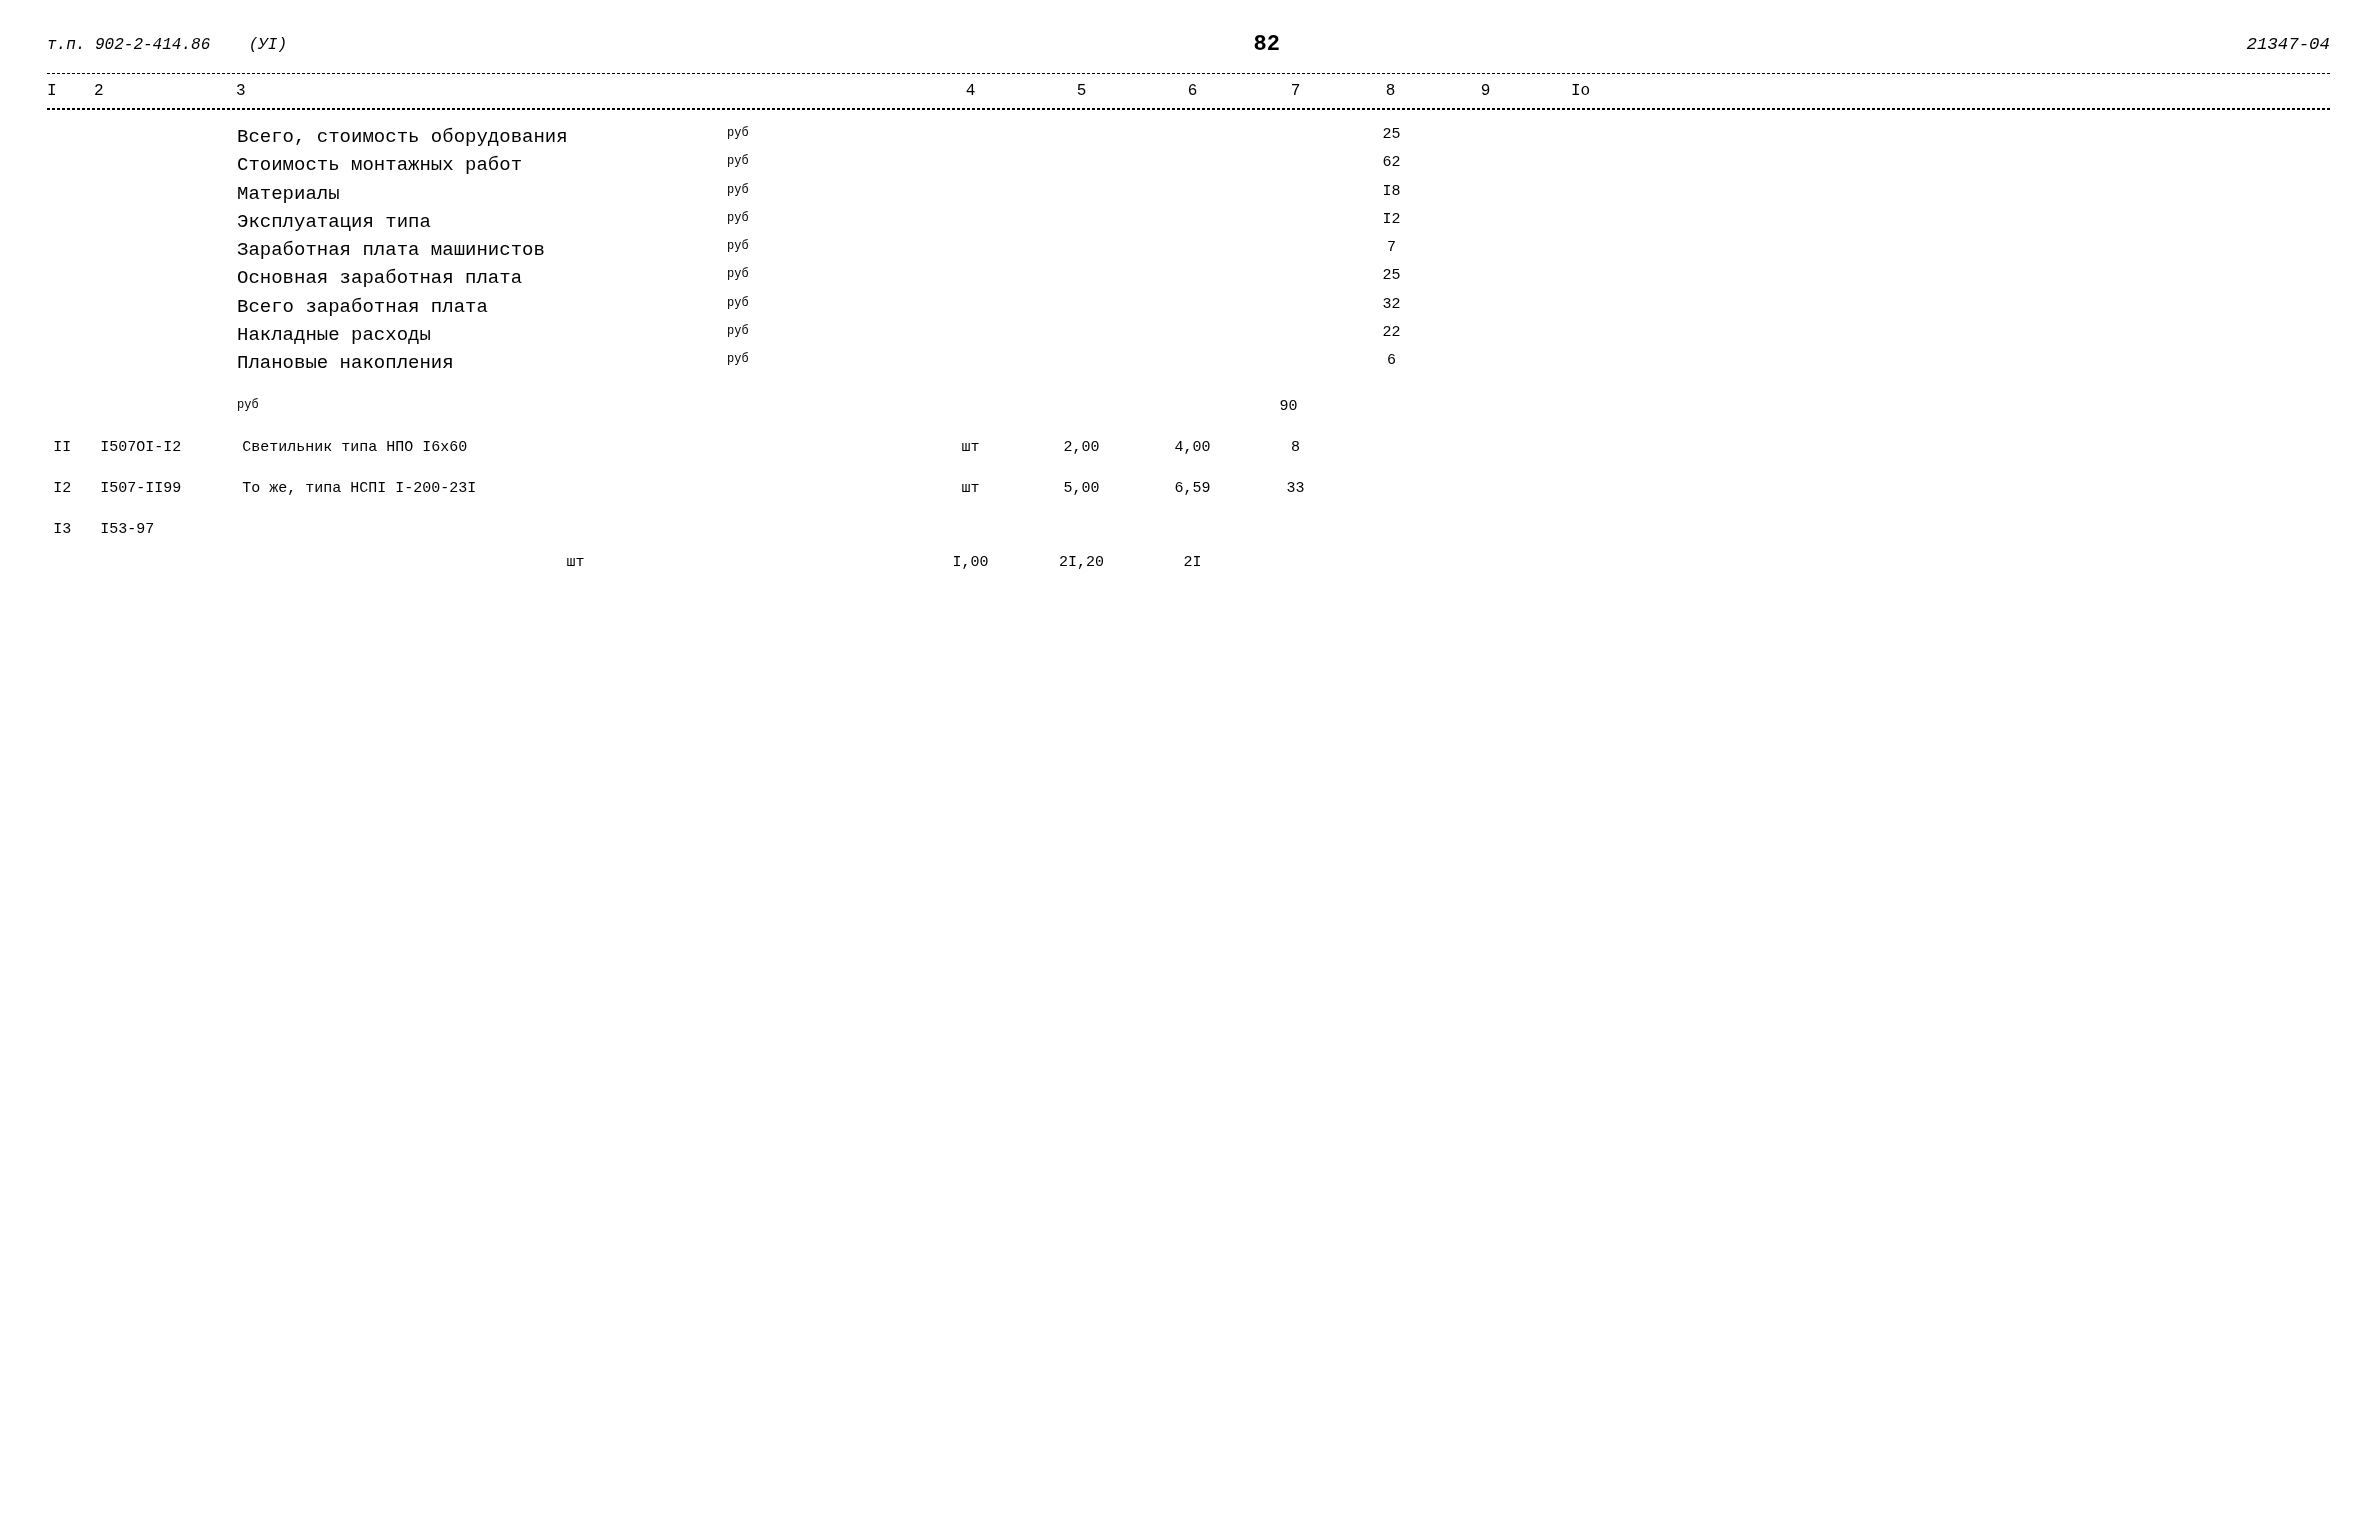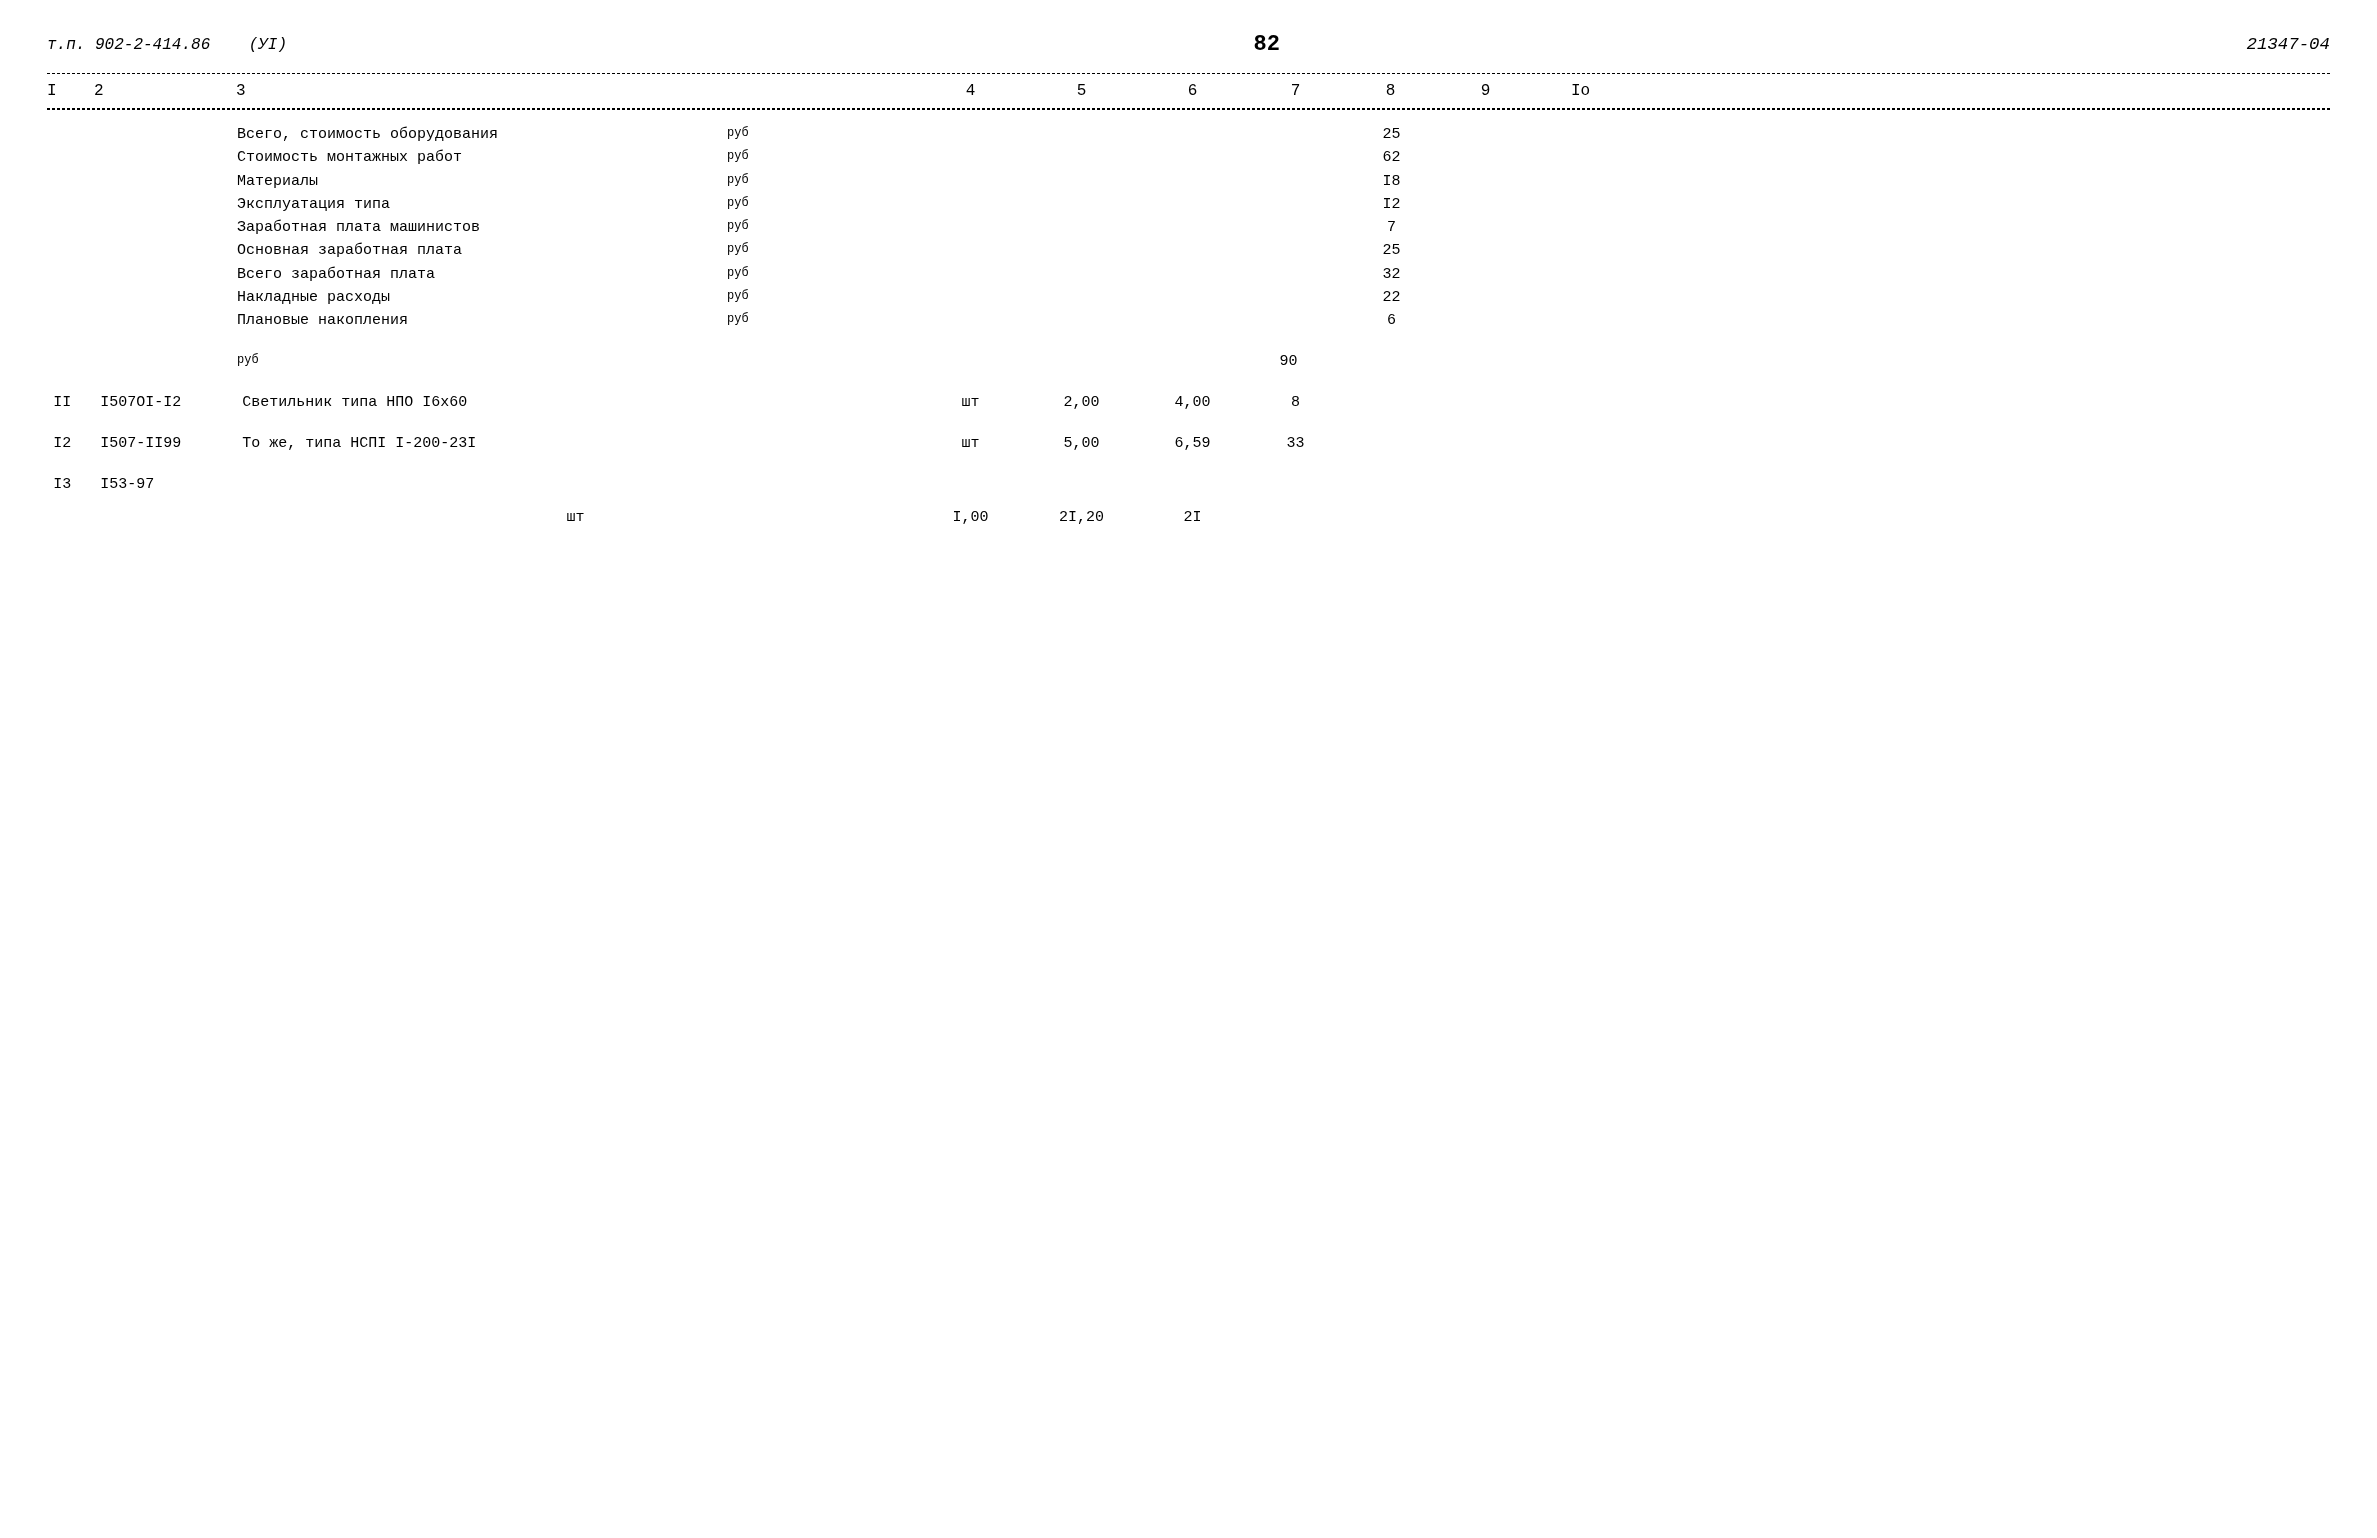--- a/index.html
+++ b/index.html
@@ -81,21 +81,21 @@
       grid-template-columns: 490px 79px 316px 111px 111px 95px;
       margin-bottom: 6.3px;
       align-items: start;
     }
 
     .summary-row.multiline {
       margin-bottom: 11px;
     }
 
     .summary-label {
-      font-size: 15px;
+      font-size: 19px;
     }
 
     .summary-unit {
       font-size: 12px;
     }
 
     .summary-val7 {
       font-size: 15px;
       text-align: center;
     }

